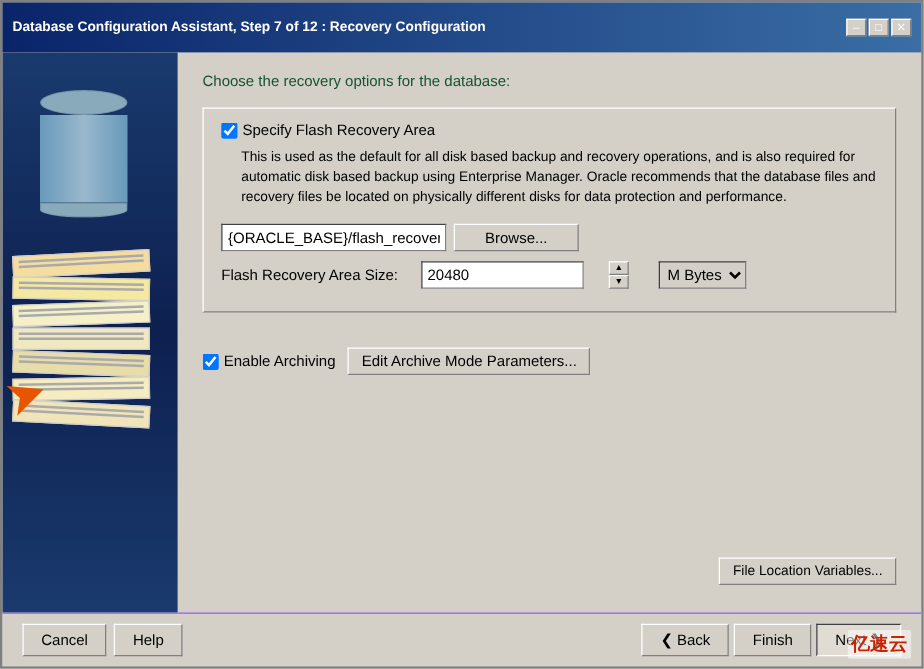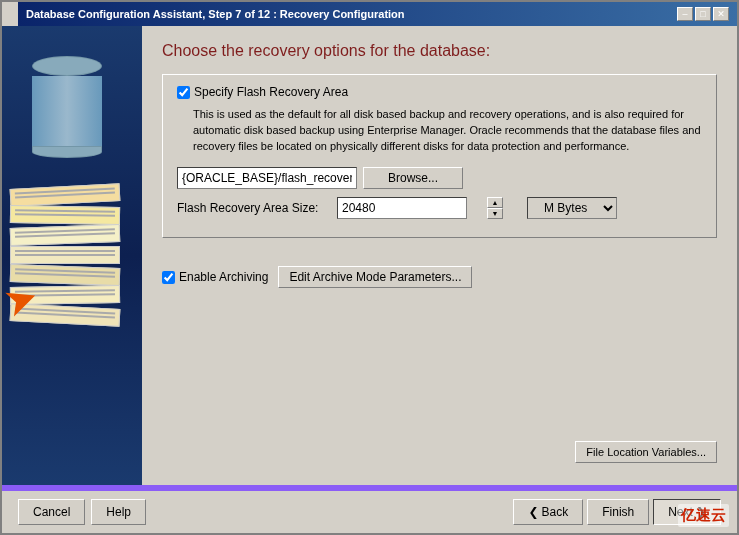--- a/index.html
+++ b/index.html
@@ -21,23 +21,22 @@
       flex-direction: column;
     }
 
     .title-bar {
       background: linear-gradient(to right, #0a246a, #3a6ea5);
       color: white;
       padding: 4px 8px;
       display: flex;
       align-items: center;
       justify-content: space-between;
-      height: 24px;
+      height: 40px;
       flex-shrink: 0;
-      margin-left: 16px;
     }
 
     .title-bar-text {
       font-size: 11px;
       font-weight: bold;
     }
 
     .title-bar-controls {
       display: flex;
       gap: 2px;
@@ -88,23 +87,23 @@
 
     .content {
       flex: 1;
       padding: 16px 20px;
       display: flex;
       flex-direction: column;
       background: #d4d0c8;
     }
 
     .page-title {
-      font-size: 16px;
+      font-size: 12px;
       margin-bottom: 14px;
-      color: #7f1d1d;
+      color: #14532d;
     }
 
     .section {
       background: #d4d0c8;
       border: 1px solid #808080;
       border-top-color: #fff;
       border-left-color: #fff;
       padding: 10px 14px;
       margin-bottom: 10px;
     }
@@ -198,21 +197,21 @@
     }
 
     .size-unit-select {
       height: 22px;
       margin-left: 4px;
       background: #d4d0c8;
       border: 1px solid #808080;
       border-top-color: #404040;
       border-left-color: #404040;
       font-size: 12px;
-      padding: 0 12px;
+      padding: 0 2px;
       cursor: pointer;
     }
 
     .size-input-wrap {
       display: flex;
       align-items: center;
       gap: 20px;
     }
 
     .archive-row {
@@ -231,21 +230,21 @@
       border-left-color: #fff;
       cursor: pointer;
       font-size: 12px;
     }
 
     .bottom-bar {
       display: flex;
       align-items: center;
       justify-content: space-between;
       padding: 8px 16px;
-      border-top: 6px solid #8b5cf6;
+      border-top: 1px solid #8b5cf6;
       background: #d4d0c8;
       flex-shrink: 0;
     }
 
     .bottom-right {
       display: flex;
       align-items: center;
       gap: 4px;
     }
 

